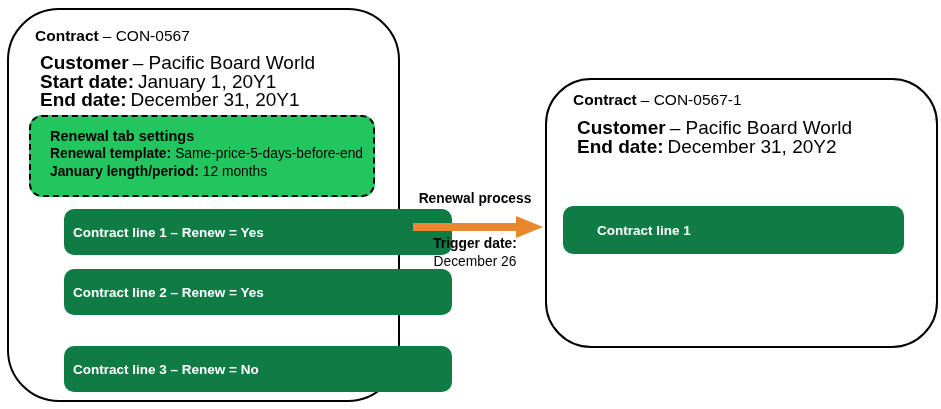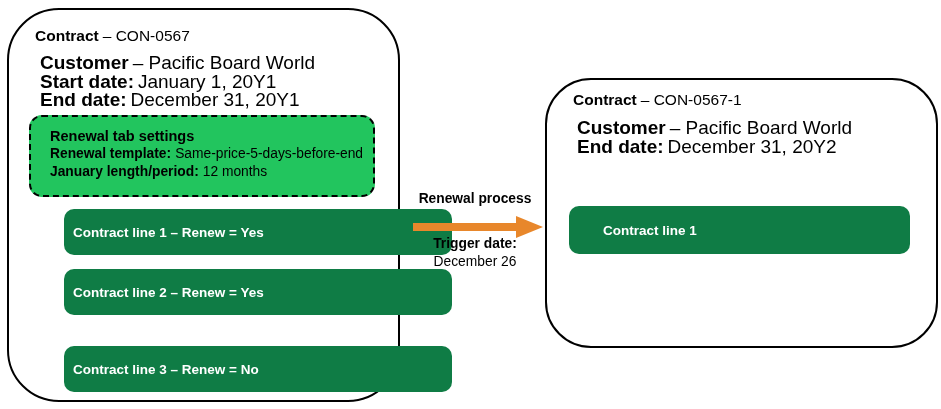--- a/index.html
+++ b/index.html
@@ -31,21 +31,21 @@
   .bar{
     position:absolute;background:var(--green,#0F7C45);border-radius:10px;
     color:#fff;font-weight:bold;font-size:13.5px;
     display:flex;align-items:center;box-sizing:border-box;padding-left:9px;
     white-space:nowrap;
   }
   .card-left .bar{left:23px;width:388px;height:46px;margin-left:32px;}
   .card-left .bar-0{top:199px;}
   .card-left .bar-1{top:259px;}
   .card-left .bar-2{top:336px;}
-  .card-right .bar{left:22px;width:341px;height:48px;padding-left:34px;}
+  .card-right .bar{left:16px;width:341px;height:48px;padding-left:34px;}
   .card-right .bar-0{top:126px;}
   .card-right .bar-1{top:188px;}
   .middle{position:absolute;left:403px;top:191px;width:144px;height:85px;text-align:center;}
   .mid-label{position:absolute;top:0;width:100%;font-weight:bold;font-size:13.8px;white-space:nowrap;}
   .arrow-row{position:absolute;left:0;top:25px;width:144px;height:22px;}
   .arrow-body{position:absolute;left:10px;top:7px;width:104px;height:8px;background:var(--orange,#E8872B);}
   .arrow-head{
     position:absolute;left:113px;top:0;width:0;height:0;
     border-top:11px solid transparent;border-bottom:11px solid transparent;
     border-left:27px solid var(--orange,#E8872B);

